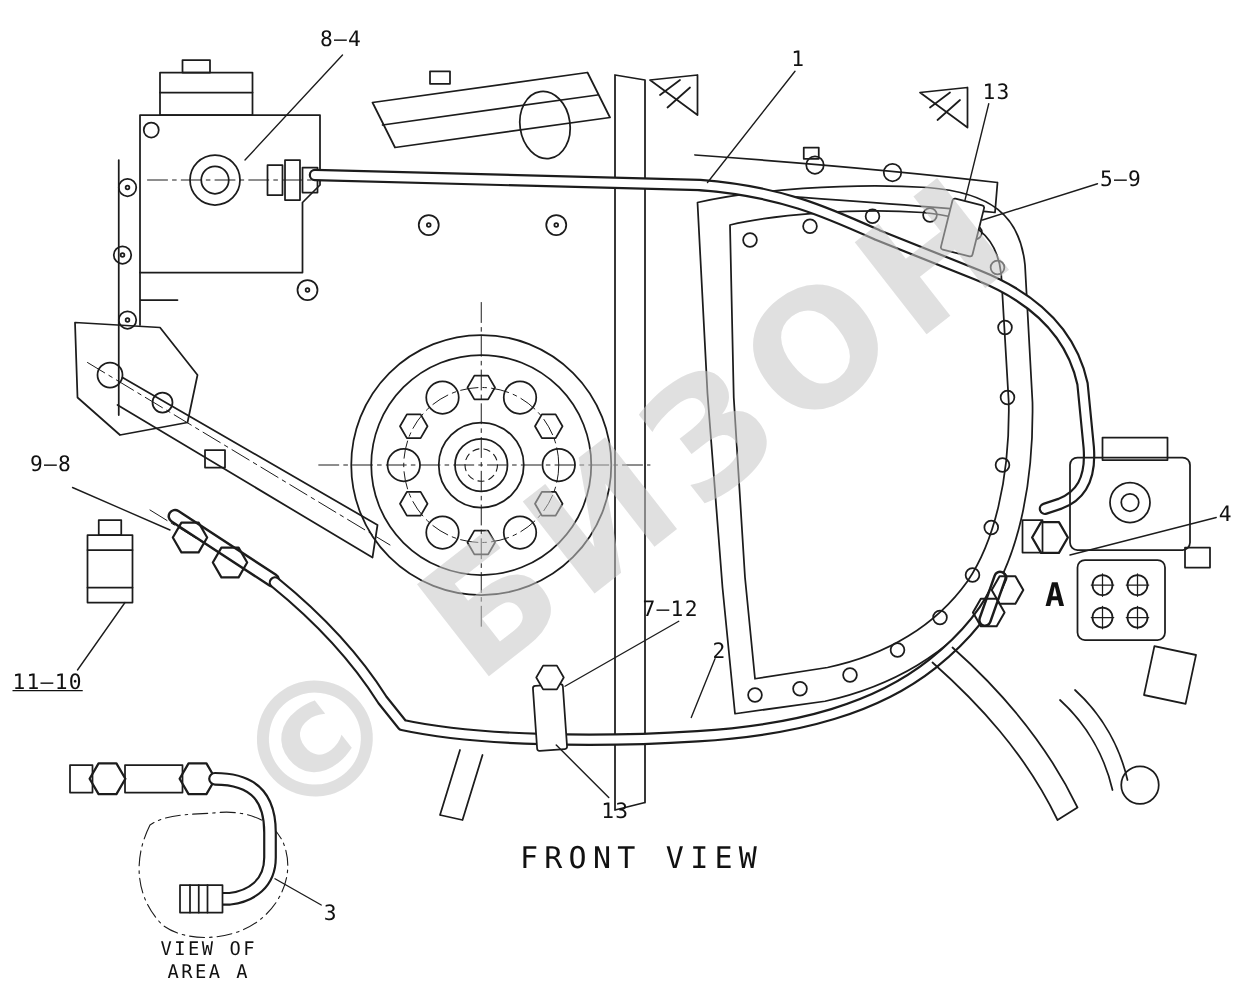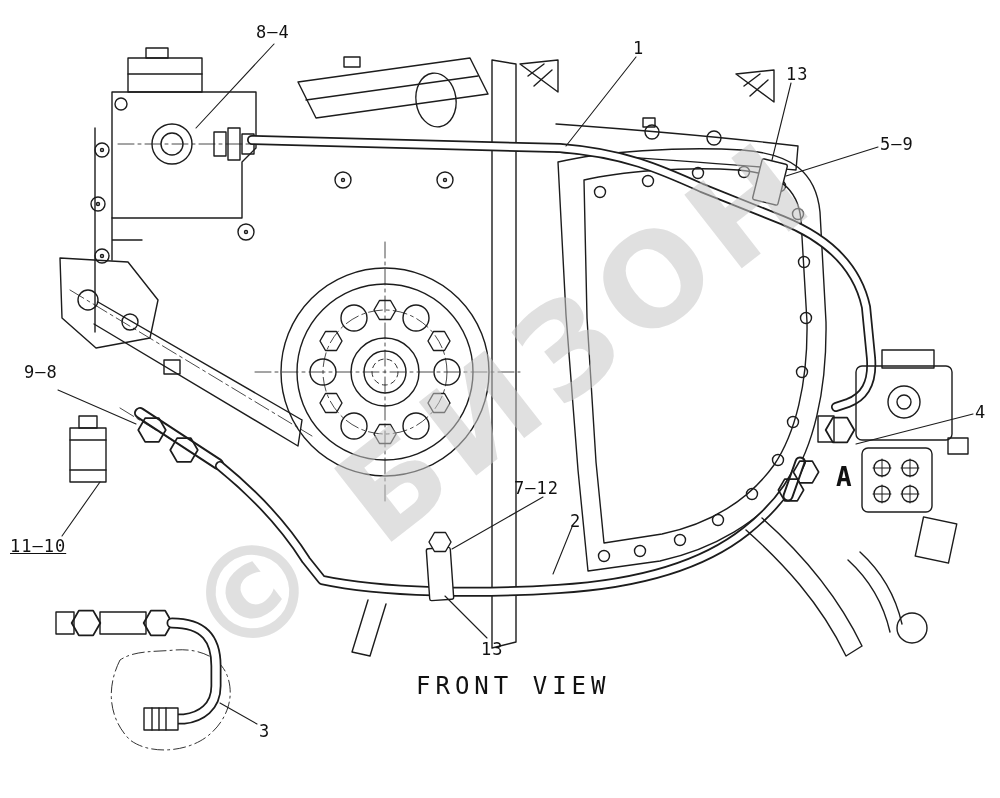--- a/index.html
+++ b/index.html
@@ -253,14 +253,18 @@
   <div class="callout" style="left:975px; top:402px;">4</div>
   <div class="callout big" style="left:836px; top:462px;">A</div>
   <div class="callout" style="left:10px;  top:536px;text-decoration:underline;">11–10</div>
   <div class="callout" style="left:514px; top:478px;">7–12</div>
   <div class="callout" style="left:570px; top:511px;">2</div>
   <div class="callout" style="left:481px; top:639px;">13</div>
   <div class="callout" style="left:259px; top:721px;">3</div>
 
   <div class="title" style="left:416px; top:672px;">FRONT VIEW</div>
 
+  <div class="detail-caption" style="left:112px; top:750px; width:110px;">
+    <div>VIEW OF</div>
+    <div>AREA A</div>
+  </div>
 
 </div>
 
 </body></html>

